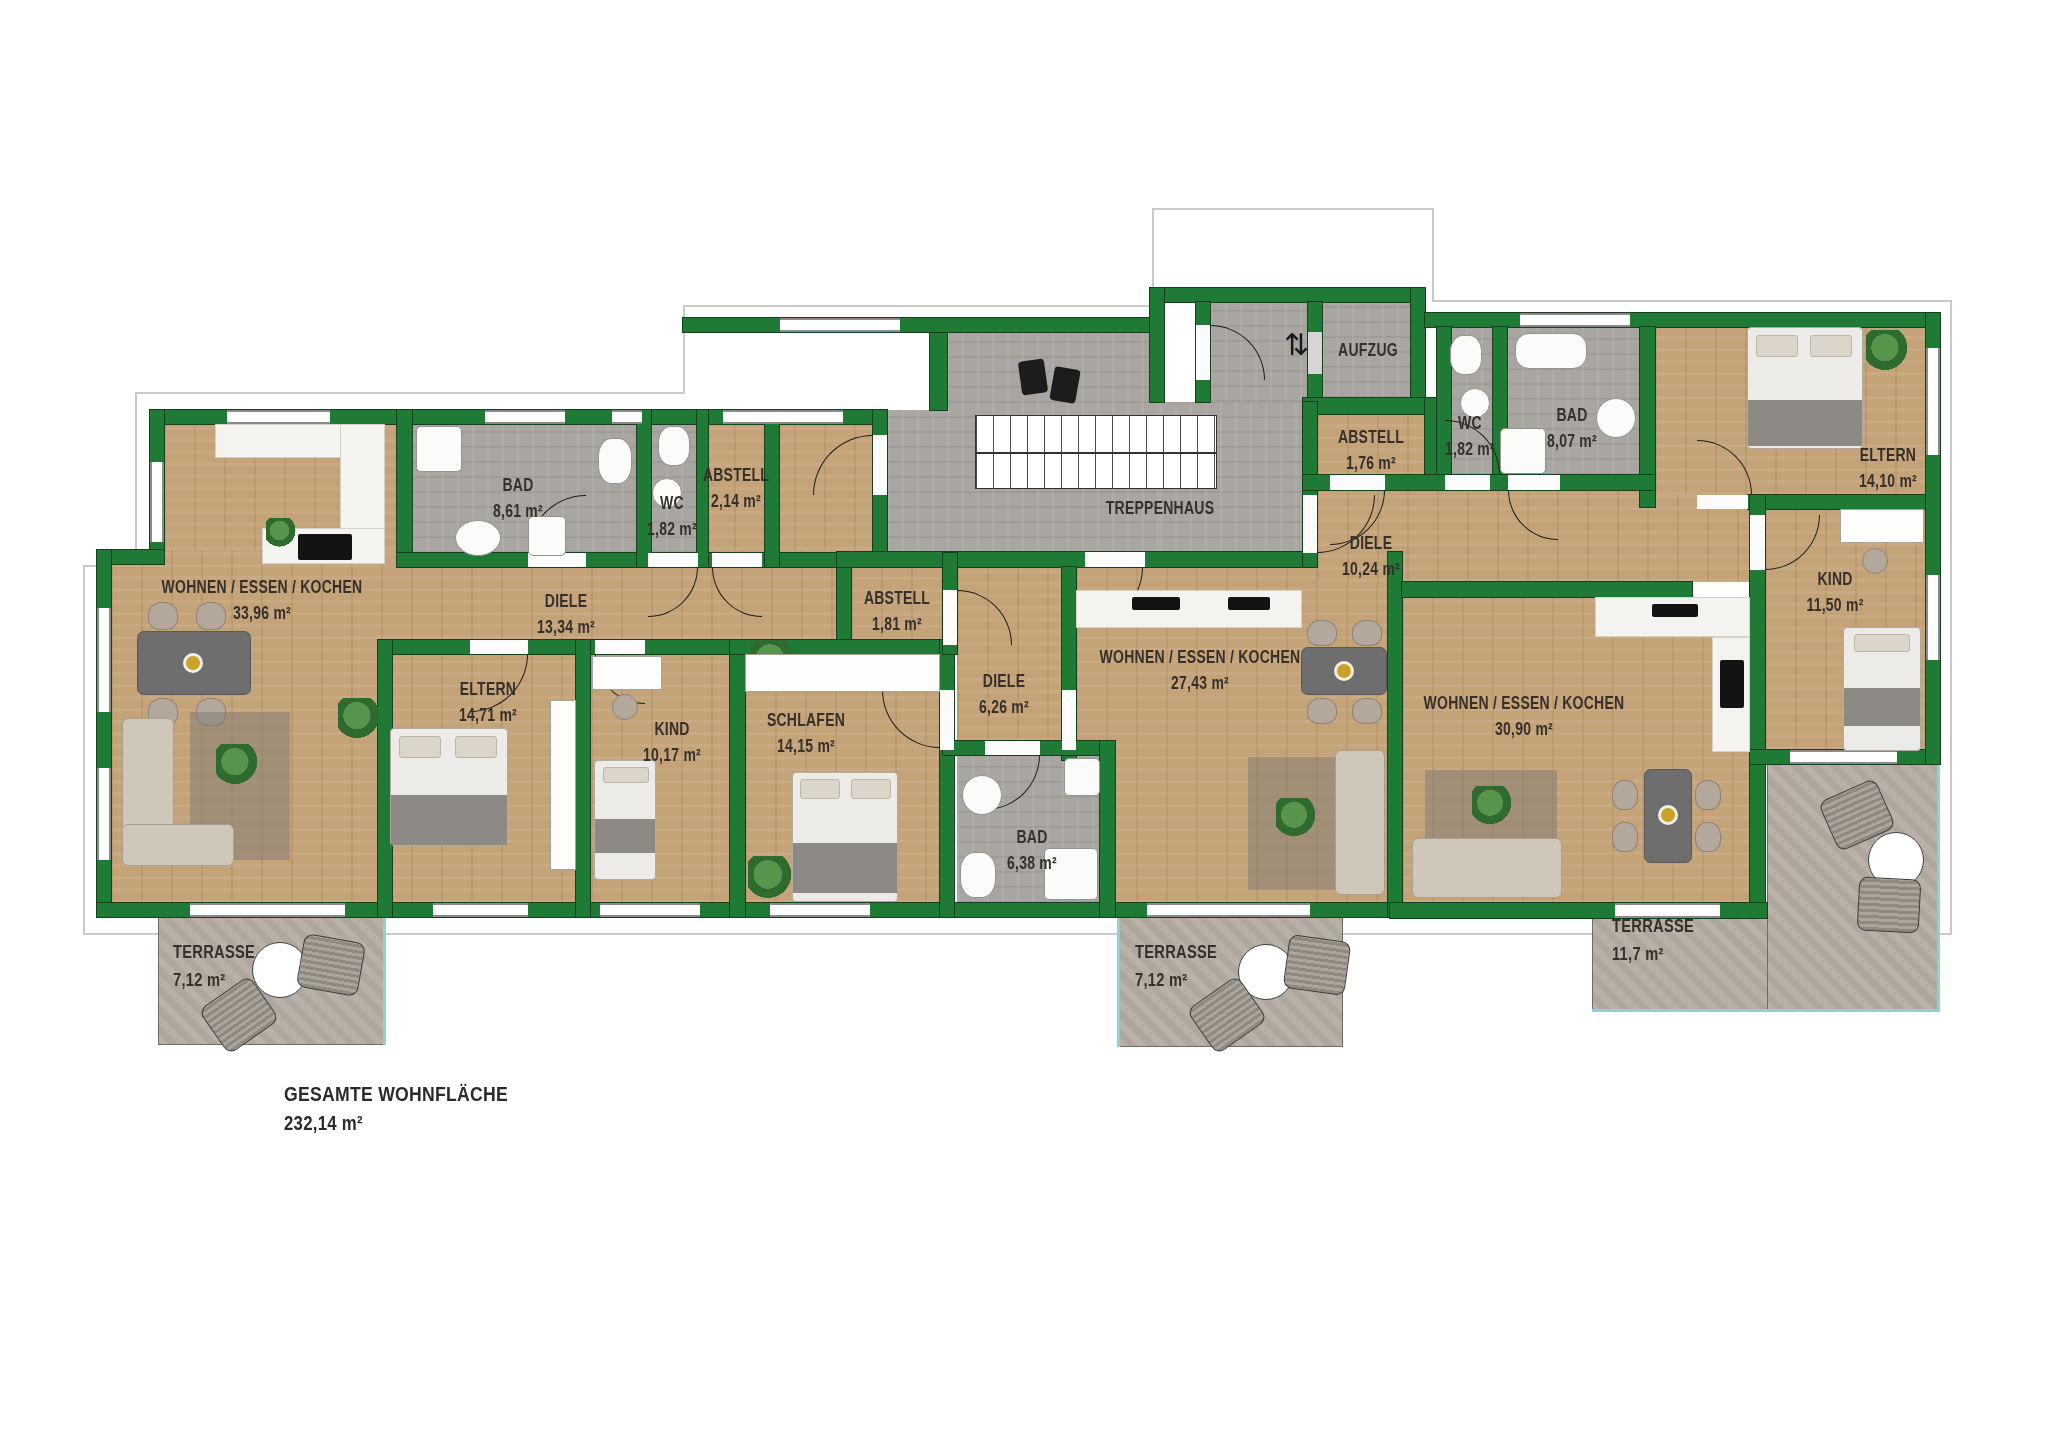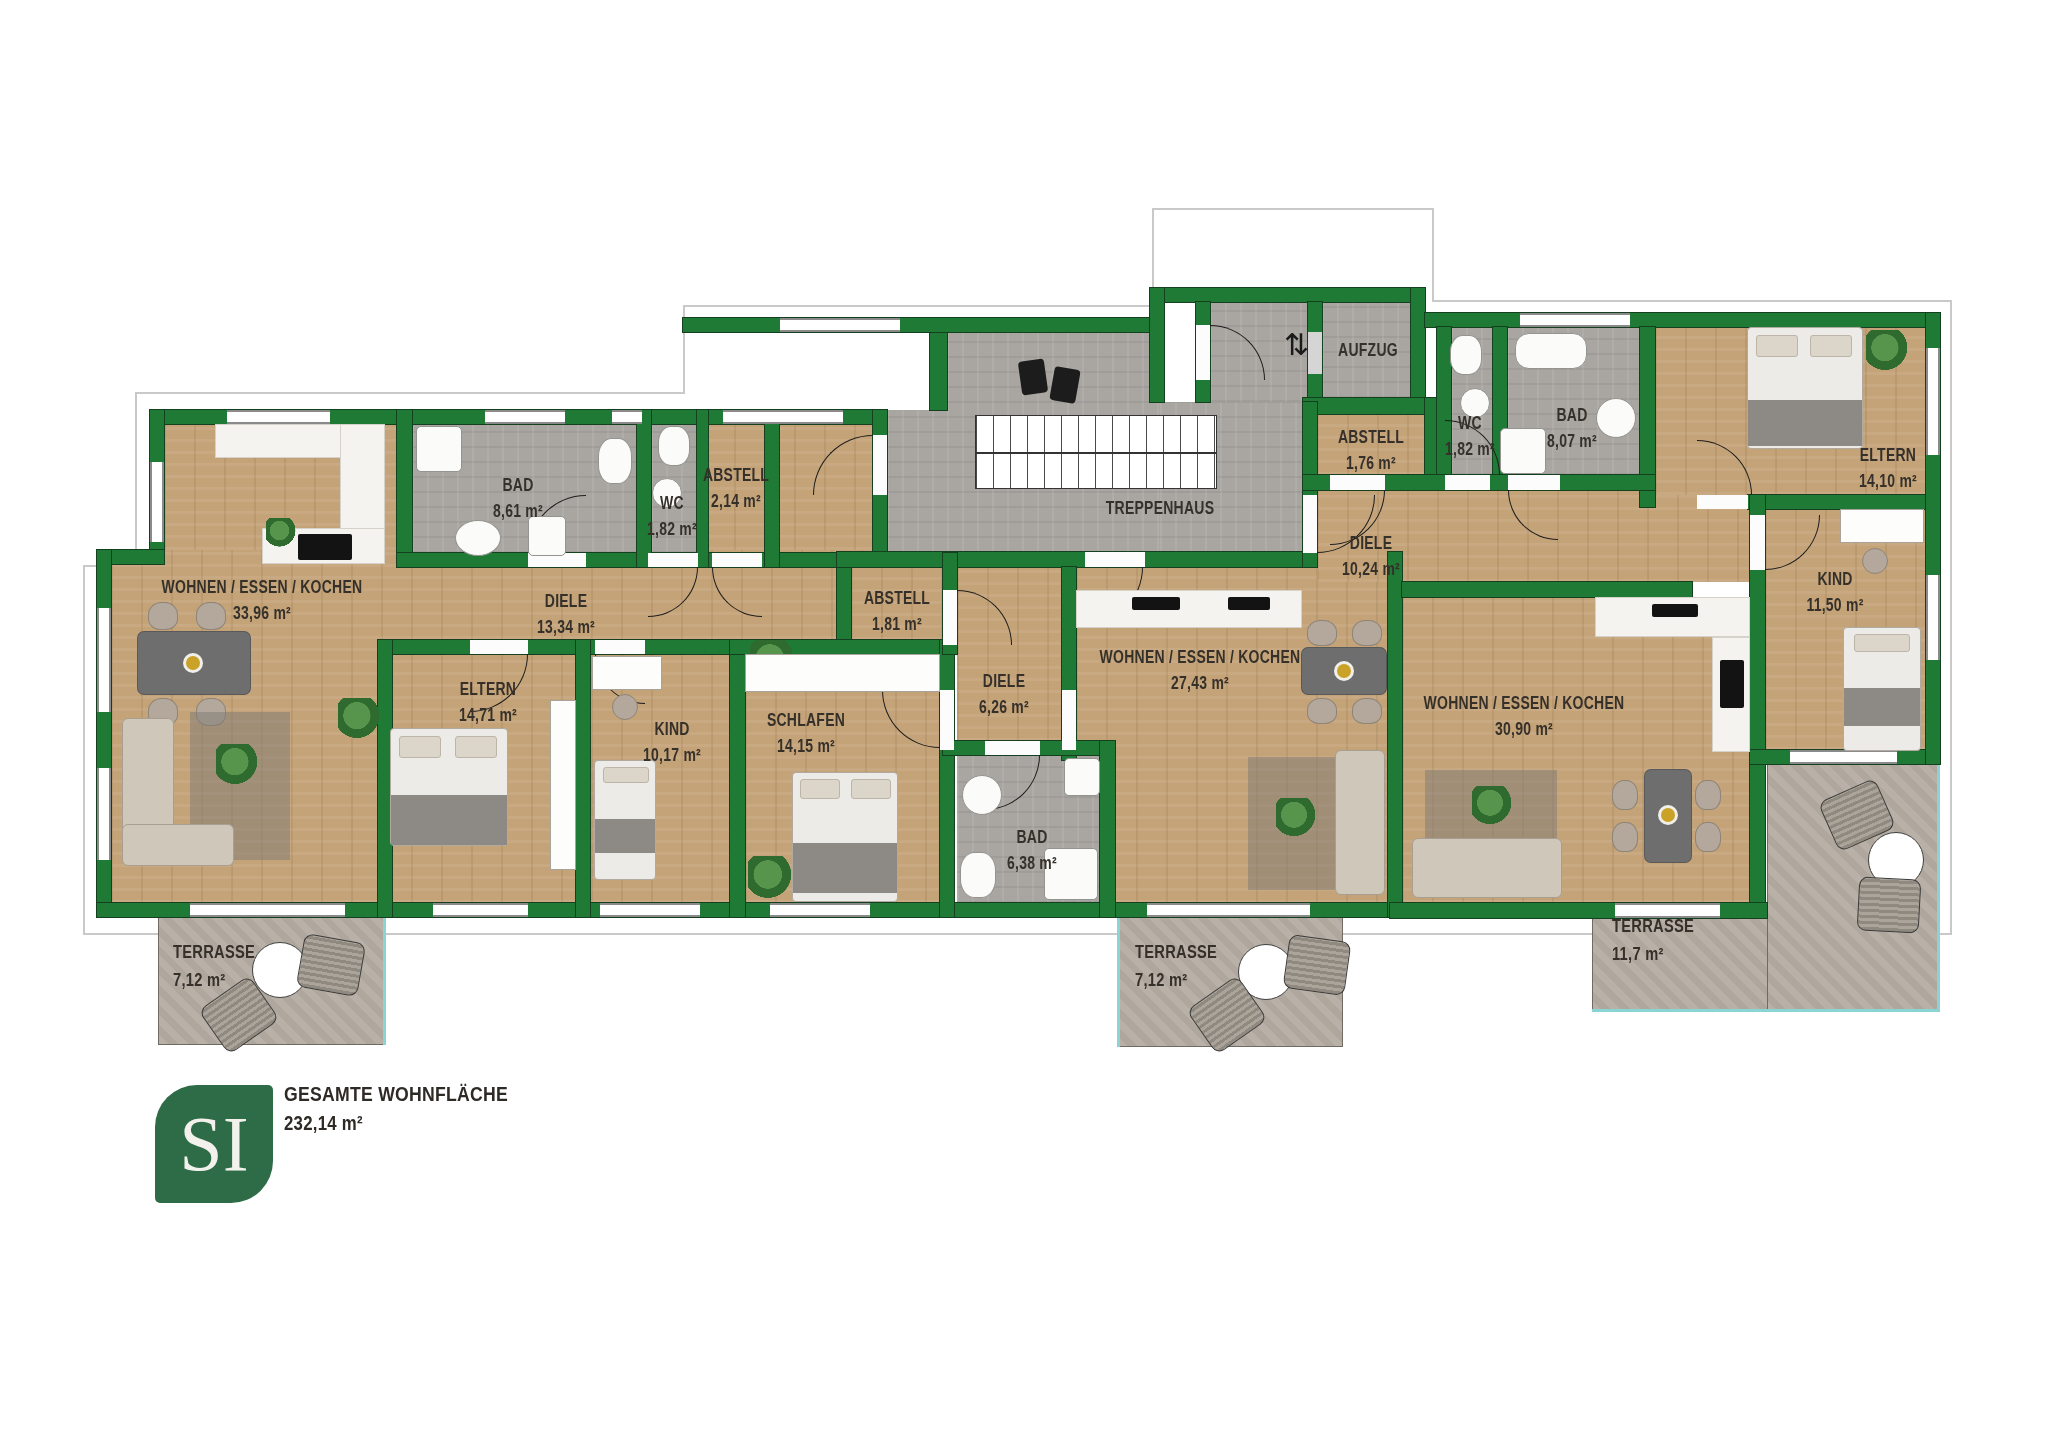--- a/index.html
+++ b/index.html
@@ -408,19 +408,16 @@
     </div>
   <div class="a tlbl" style="left:1135px;top:938px">
       <div>TERRASSE</div>
       <div>7,12 m²</div>
     </div>
   <div class="a tlbl" style="left:1612px;top:912px">
       <div>TERRASSE</div>
       <div>11,7 m²</div>
     </div>
 
-  <div class="a logo" style="left:155px;top:1085px;width:118px;height:118px">
-      <span>SI</span>
-    </div>
   <div class="a ftxt" style="left:284px;top:1082px;font-size:21px">GESAMTE WOHNFLÄCHE</div>
   <div class="a ftxt" style="left:284px;top:1112px;font-size:20px">232,14 m²</div>
 
 </div>
 
 </body></html>

